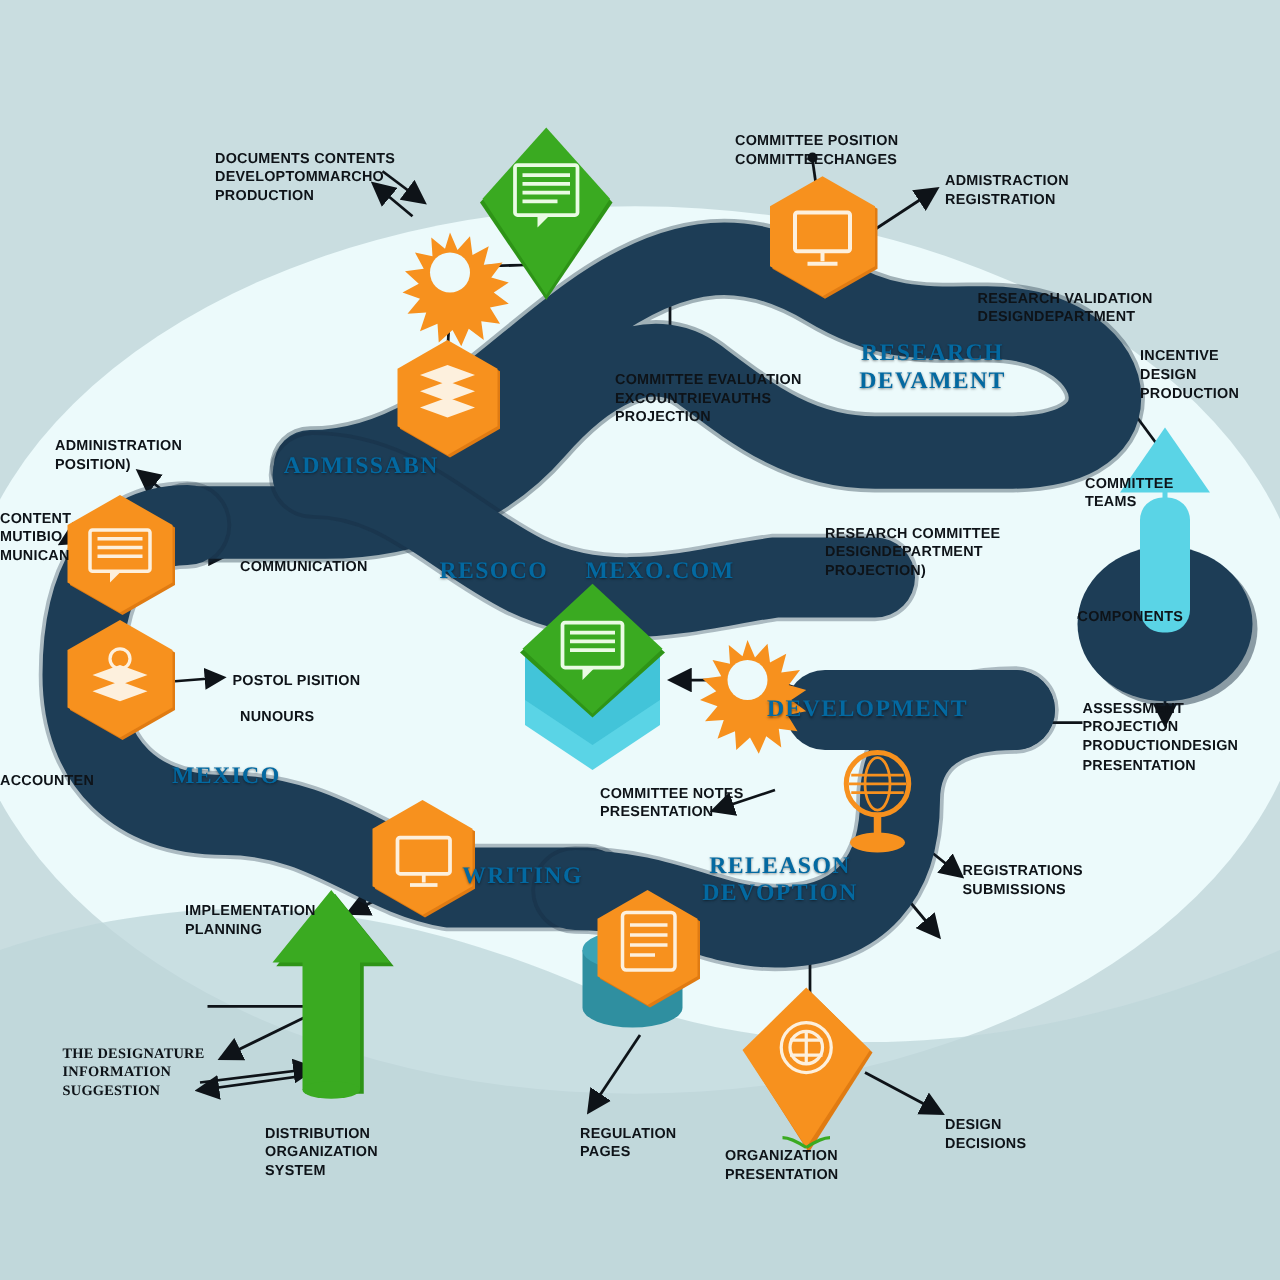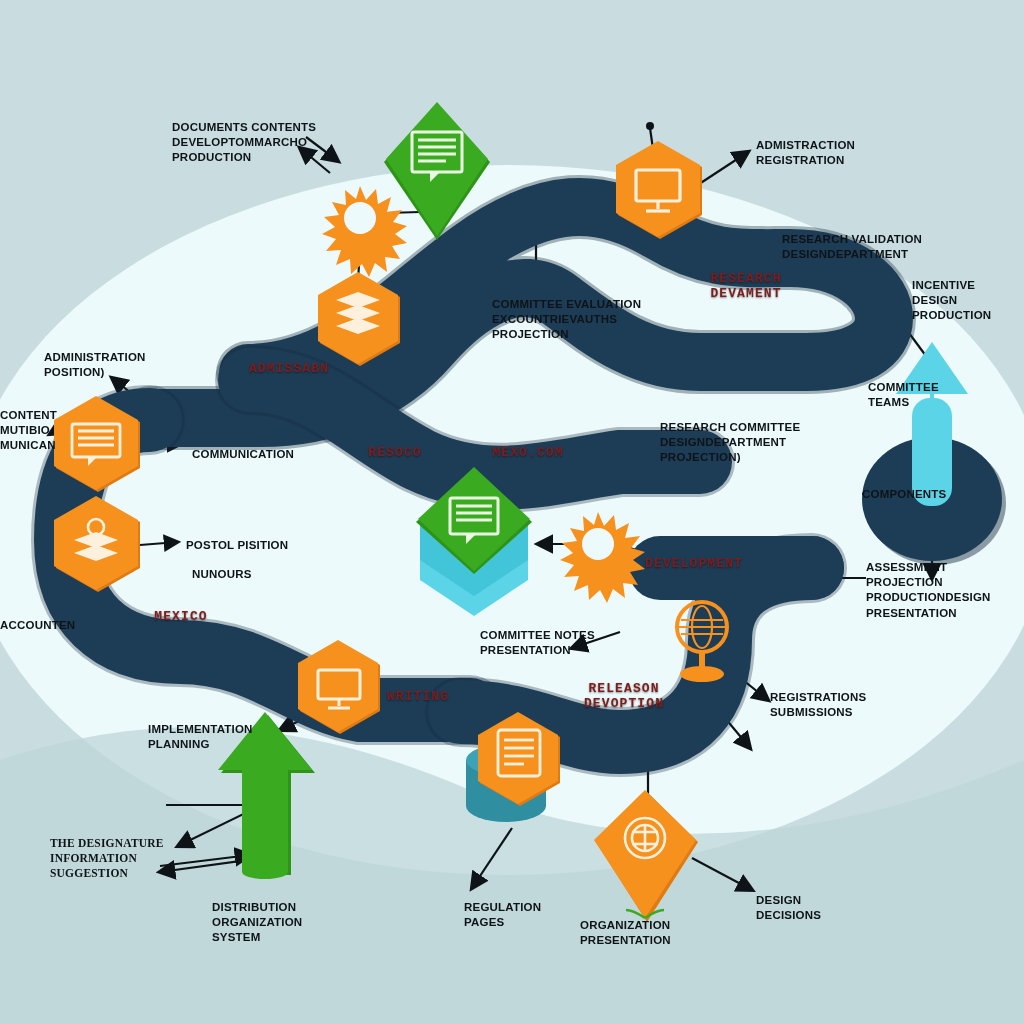--- a/index.html
+++ b/index.html
@@ -19,26 +19,26 @@
     line-height:1.32;
     letter-spacing:0.2px;
     color:#0e1318;
     white-space:pre-line;
     text-transform:uppercase;
     pointer-events:none;
   }
 
   .nodelabel{
     position:absolute;
-    font-family:Liberation Mono, monospace;
+    font-family:Liberation Serif, serif;
     font-weight:700;
-    font-size:13px;
+    font-size:19px;
     line-height:1.15;
     letter-spacing:1.1px;
-    color:#7f1d1d;
+    color:#0369a1;
     text-transform:uppercase;
     white-space:pre-line;
     text-shadow:0 1px 2px rgba(0,0,0,.45);
     pointer-events:none;
   }
   .nodelabel.c{text-align:center;}
 </style>
 </head>
 <body>
 
@@ -323,20 +323,22 @@
 DEVAMENT</div>
   <div class="nodelabel c" style="left:606px;top:557px;width:176px;">DEVELOPMENT</div>
   <div class="nodelabel c" style="left:108px;top:610px;width:146px;">MEXICO</div>
   <div class="nodelabel c" style="left:346px;top:690px;width:144px;">WRITING</div>
   <div class="nodelabel c" style="left:546px;top:682px;width:156px;">RELEASON
 DEVOPTION</div>
 
   <div class="lbl" style="left:172px;top:120px;width:150px;">DOCUMENTS CONTENTS
 DEVELOPTOMMARCHO
 PRODUCTION</div>
+  <div class="lbl" style="left:588px;top:106px;width:150px;">COMMITTEE POSITION
+COMMITTEECHANGES</div>
   <div class="lbl" style="left:756px;top:138px;width:140px;">ADMISTRACTION
 REGISTRATION</div>
   <div class="lbl" style="left:782px;top:232px;width:160px;">RESEARCH VALIDATION
 DESIGNDEPARTMENT</div>
   <div class="lbl" style="left:912px;top:278px;width:110px;">INCENTIVE
 DESIGN
 PRODUCTION</div>
   <div class="lbl" style="left:492px;top:297px;width:150px;">COMMITTEE EVALUATION
 EXCOUNTRIEVAUTHS
 PROJECTION</div>

